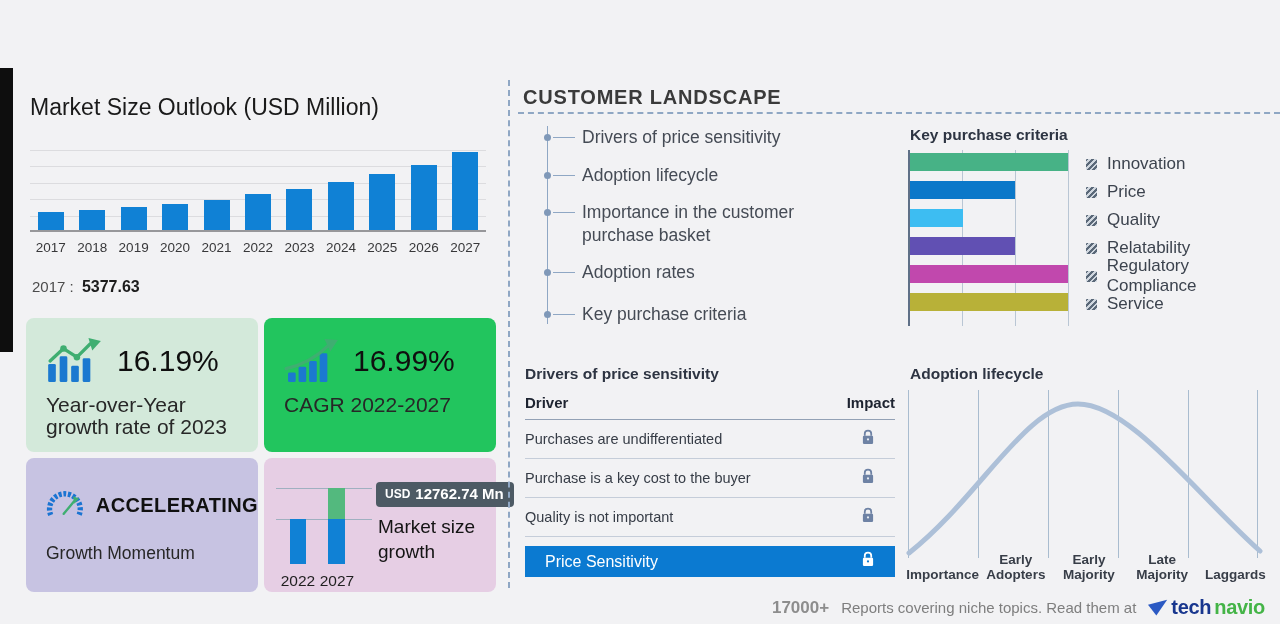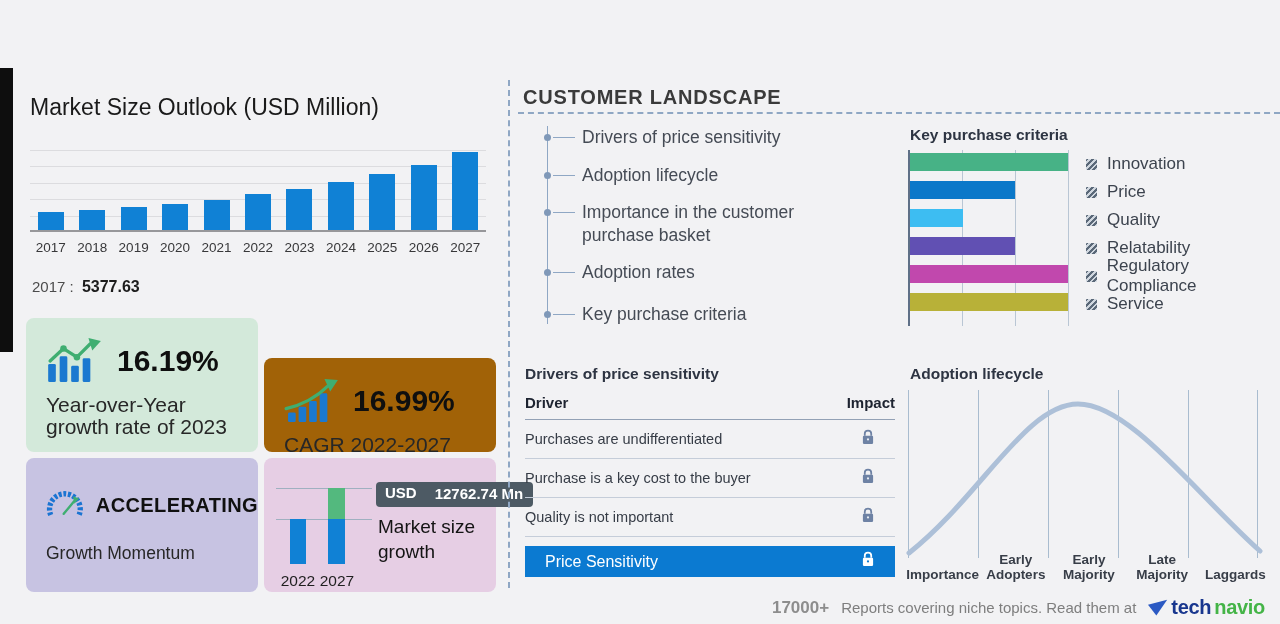--- a/index.html
+++ b/index.html
@@ -22,38 +22,38 @@
   .ms-bar { width:26px; background:#1081d5; }
   .ms-years { position:absolute; left:30px; top:240px; width:456px; display:flex; }
   .ms-year { flex:1; text-align:center; font-size:13.5px; color:#38383a; }
   .ms-note { position:absolute; left:32px; top:278px; font-size:15px; color:#4c4c4c; }
   .ms-note b { font-size:16px; color:#1c1c1c; margin-left:4px; }
 
   
   .cards { position:absolute; left:26px; top:318px; display:grid; grid-template-columns:232px 232px; grid-template-rows:134px 134px; gap:6px; }
   .card { border-radius:8px; position:relative; }
   .card-yoy { background:#d3e9da; }
-  .card-cagr { background:#a16207;margin-top:40px; }
+  .card-cagr { background:#22c55e; }
   .card-mom { background:#c7c3e2; }
   .card-growth { background:#e6cee4; }
   .card-row { display:flex; align-items:center; gap:13px; margin:20px 0 0 20px; }
-  .big-val { font-size:30px; font-weight:bold; color:#0f0f0f; }
+  .big-val { font-size:30px; font-weight:normal; color:#0f0f0f; }
   .card-label { margin:10px 0 0 20px; font-size:21px; line-height:22px; color:#272727; }
   .card-mom .card-row { margin-top:28px; gap:12px; }
   .mom-word { font-size:20px; font-weight:800; color:#101010; letter-spacing:.4px; }
   .card-mom .card-label { margin-top:18px; font-size:17.5px; }
 
   
   .mini { position:absolute; left:12px; top:22px; width:100px; height:92px; }
   .mini .gl { position:absolute; left:0; width:96px; border-top:1px solid #9fb0c0; }
   .mini-bar { position:absolute; }
   .mini-years { position:absolute; left:12px; top:114px; width:100px; }
   .mini-years span { position:absolute; width:44px; text-align:center; font-size:15.5px; color:#1f1f1f; }
   .badge { position:absolute; left:112px; top:24px; background:#4d5a64; border-radius:4px; padding:3px 10px 4px 9px; white-space:nowrap; }
-  .badge .cur { font-size:15px; font-weight:bold; color:#fff; margin-right:18px; position:relative; top:-1px; }
+  .badge .cur { font-size:12px; font-weight:bold; color:#fff; margin-right:5px; position:relative; top:-1px; }
   .badge .val { font-size:15px; font-weight:bold; color:#fff; }
   .growth-label { position:absolute; left:114px; top:56px; font-size:19px; line-height:25px; color:#141414; }
 
   
   .v-divider { position:absolute; left:508px; top:80px; height:508px; width:0; border-left:2px dashed #8fa7c4; }
 
   
   .cl-title { position:absolute; left:523px; top:86px; font-size:20px; font-weight:bold; color:#3a3a3a; letter-spacing:.8px; }
   .cl-underline { position:absolute; left:518px; top:112px; width:762px; height:0; border-top:2px dashed #8fa7c4; }
   .cl-list { position:absolute; left:545px; top:120px; width:290px; height:212px; }

